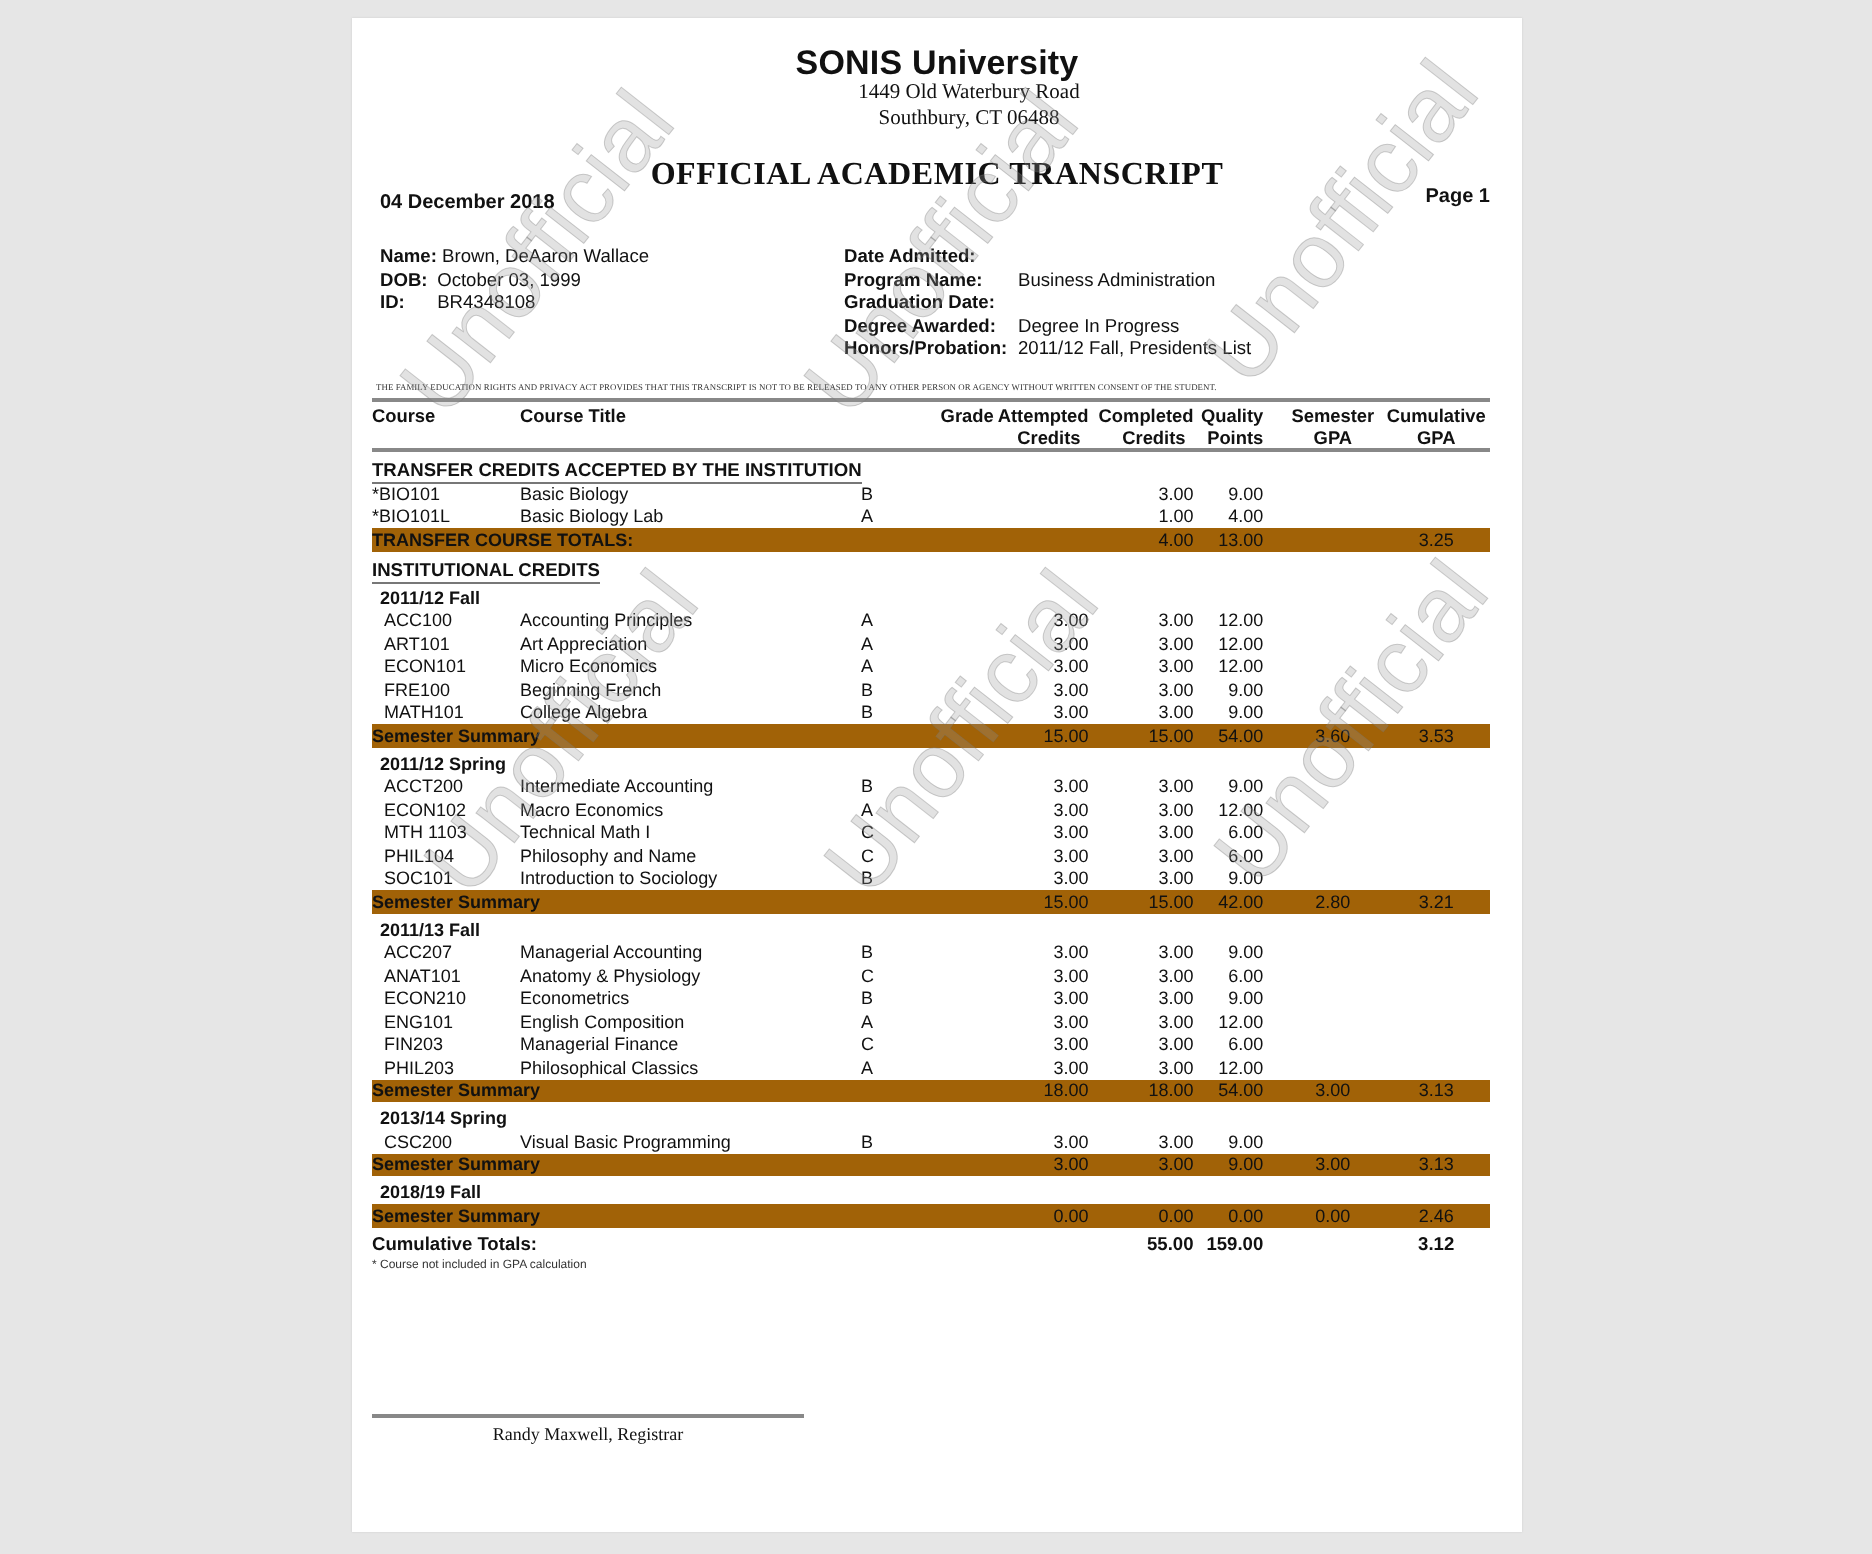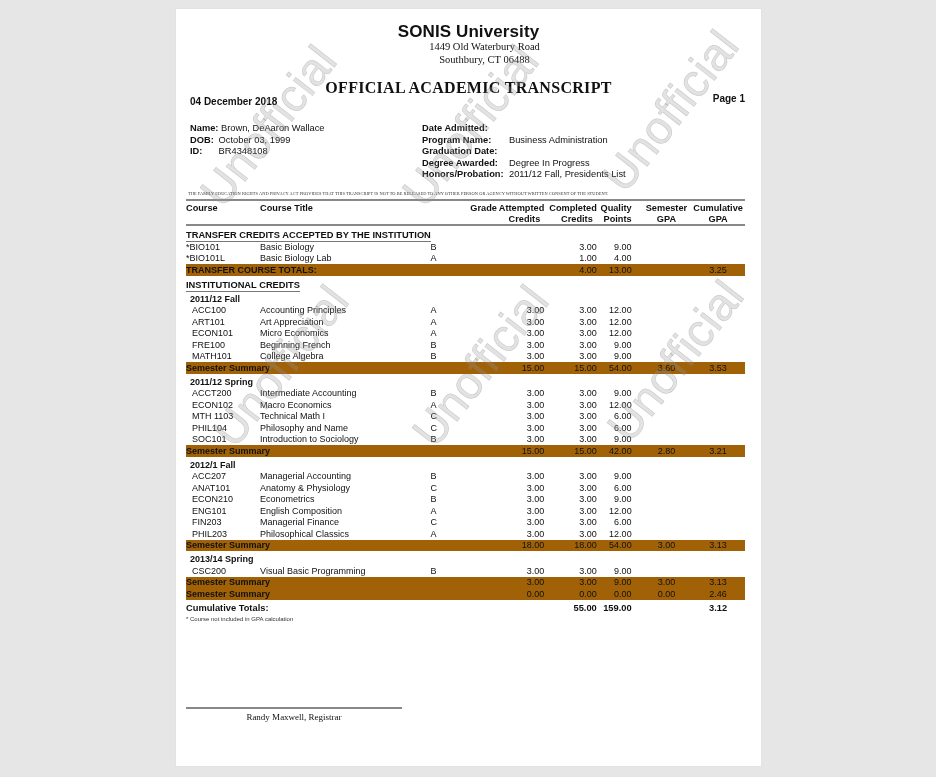--- a/index.html
+++ b/index.html
@@ -253,21 +253,21 @@
     <tr class="summary">
           <td colspan="3" class="lbl">Semester Summary</td>
           <td class="c-att">15.00</td>
           <td class="c-comp">15.00</td>
           <td class="c-qp">42.00</td>
           <td class="c-sgpa">2.80</td>
           <td class="c-cgpa">3.21</td>
         </tr>
 
     <tr>
-          <td colspan="8" class="term">2012/1 Fall</td>
+          <td colspan="8" class="term">2011/13 Fall</td>
         </tr>
     <tr>
           <td class="indent">ACC207</td>
           <td>Managerial Accounting</td>
           <td class="c-grade">B</td>
           <td class="c-att">3.00</td>
           <td class="c-comp">3.00</td>
           <td class="c-qp">9.00</td>
           <td></td>
           <td></td>
@@ -346,20 +346,23 @@
         </tr>
     <tr class="summary">
           <td colspan="3" class="lbl">Semester Summary</td>
           <td class="c-att">3.00</td>
           <td class="c-comp">3.00</td>
           <td class="c-qp">9.00</td>
           <td class="c-sgpa">3.00</td>
           <td class="c-cgpa">3.13</td>
         </tr>
 
+    <tr>
+          <td colspan="8" class="term">2018/19 Fall</td>
+        </tr>
     <tr class="summary">
           <td colspan="3" class="lbl">Semester Summary</td>
           <td class="c-att">0.00</td>
           <td class="c-comp">0.00</td>
           <td class="c-qp">0.00</td>
           <td class="c-sgpa">0.00</td>
           <td class="c-cgpa">2.46</td>
         </tr>
 
     <tr class="cum">

